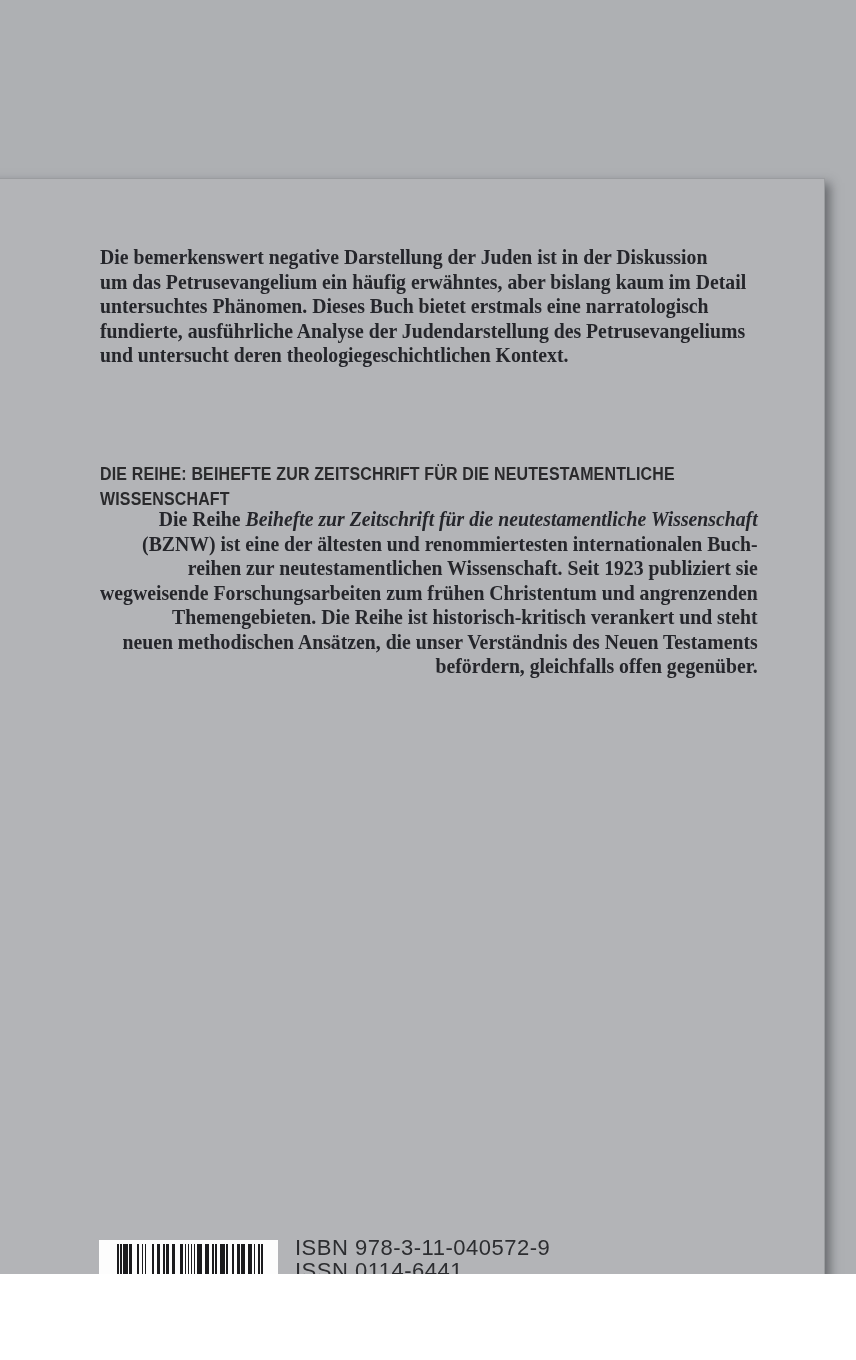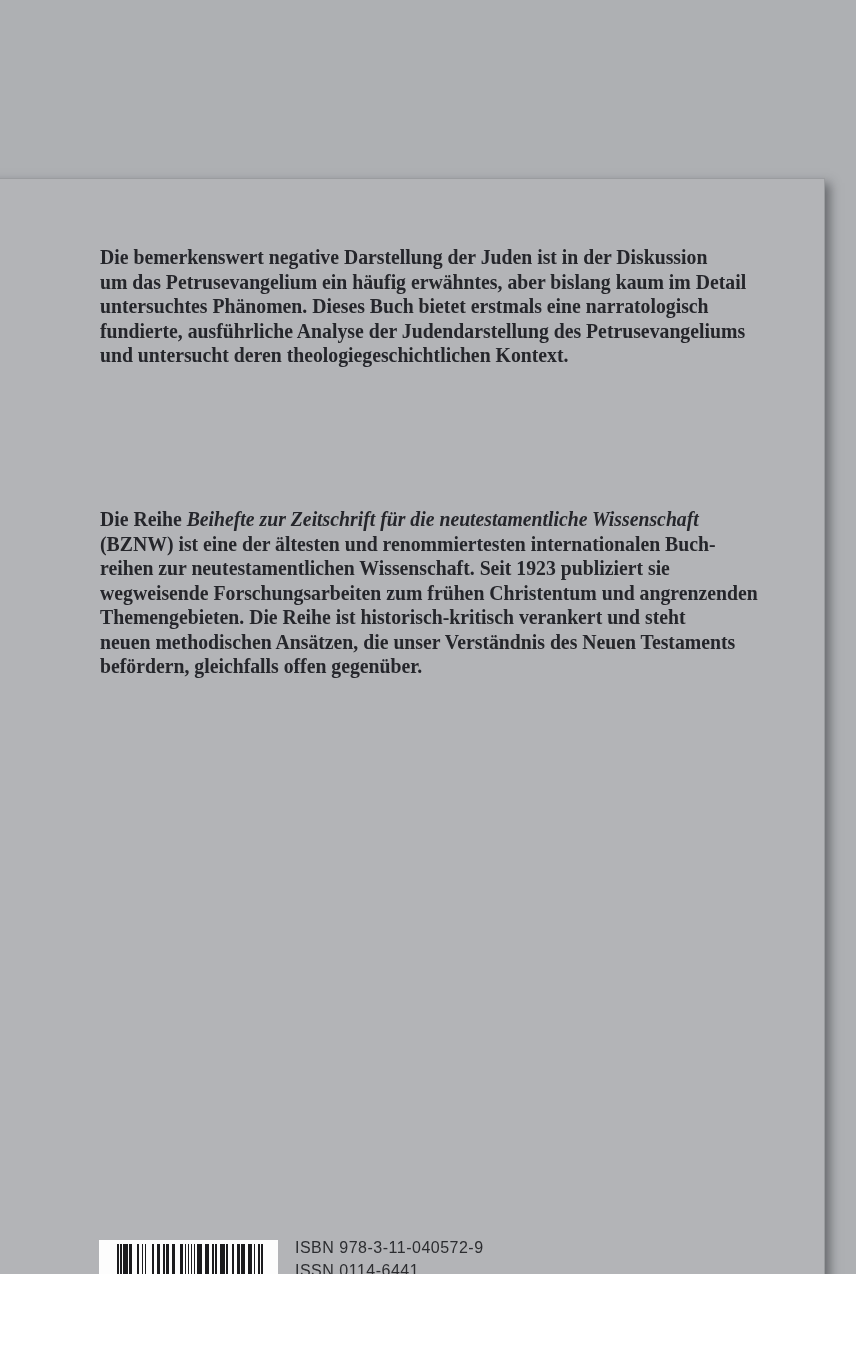--- a/index.html
+++ b/index.html
@@ -18,21 +18,21 @@
     width: 854px;
     height: 1300px;
     background: var(--cover, #b3b4b7);
     border-top: 1px solid #9a9c9f;
     border-right: 1px solid #9a9c9f;
     box-shadow: 5px 5px 10px rgba(45, 47, 53, 0.55);
   }
 
   
   .blurb { position: absolute; left: 130px; top: 66px; }
-  .series-para { position: absolute; left: 130px; top: 328px; }
+  .series-para { position: absolute; left: 130px; top: 328px; text-align: right; }
   .tline {
     font-family: "Liberation Serif", serif;
     font-weight: 700;
     font-size: 21px;
     line-height: 24.5px;
     color: var(--text, #25262b);
     white-space: nowrap;
     transform: scaleX(0.94);
     transform-origin: 0 50%;
   }
@@ -69,36 +69,40 @@
     position: absolute; left: 0; top: 55px; width: 179px; height: 21px;
     font-family: "DejaVu Sans Mono", monospace;
     font-size: 16px; line-height: 21px; color: #141416;
   }
   .bc-first  { position: absolute; left: 2px;  width: 14px; text-align: right; }
   .bc-left   { position: absolute; left: 23px; width: 64px; text-align: right; letter-spacing: 0.8px; }
   .bc-right  { position: absolute; left: 95px; width: 64px; text-align: right; letter-spacing: 0.8px; }
 
   .pub-info { position: absolute; left: 325px; top: 1057px; color: var(--footer-text, #2c2d30); }
   .site { font-weight: 700; font-size: 22px; line-height: 25px; letter-spacing: 0.2px; }
-  .isbn, .issn { font-weight: 400; font-size: 16px; line-height: 23px; letter-spacing: 0.5px; }
+  .isbn, .issn { font-weight: 400; font-size: 22px; line-height: 23px; letter-spacing: 0.5px; }
 </style>
 </head>
 <body>
 
 <div class="stage">
   <div class="cover">
 
     <div class="blurb">
       <div class="tline">Die bemerkenswert negative Darstellung der Juden ist in der Diskussion</div>
       <div class="tline">um das Petrusevangelium ein häufig erwähntes, aber bislang kaum im Detail</div>
       <div class="tline">untersuchtes Phänomen. Dieses Buch bietet erstmals eine narratologisch</div>
       <div class="tline">fundierte, ausführliche Analyse der Judendarstellung des Petrusevangeliums</div>
       <div class="tline">und untersucht deren theologiegeschichtlichen Kontext.</div>
     </div>
 
+    <div class="series-heading">
+      <span class="hline">DIE REIHE: BEIHEFTE ZUR ZEITSCHRIFT FÜR DIE NEUTESTAMENTLICHE</span>
+      <span class="hline">WISSENSCHAFT</span>
+    </div>
 
     <div class="series-para">
       <div class="tline"><span>Die Reihe </span><span class="it">Beihefte zur Zeitschrift für die neutestamentliche Wissenschaft</span></div>
       <div class="tline">(BZNW) ist eine der ältesten und renommiertesten internationalen Buch-</div>
       <div class="tline">reihen zur neutestamentlichen Wissenschaft. Seit 1923 publiziert sie</div>
       <div class="tline">wegweisende Forschungsarbeiten zum frühen Christentum und angrenzenden</div>
       <div class="tline">Themengebieten. Die Reihe ist historisch-kritisch verankert und steht</div>
       <div class="tline">neuen methodischen Ansätzen, die unser Verständnis des Neuen Testaments</div>
       <div class="tline">befördern, gleichfalls offen gegenüber.</div>
     </div>

